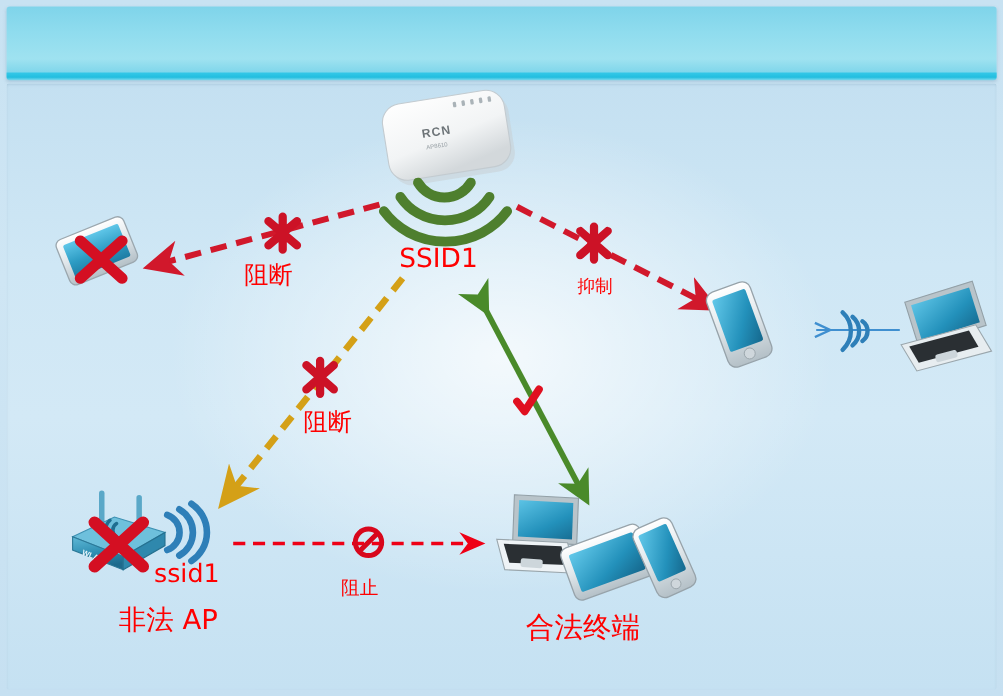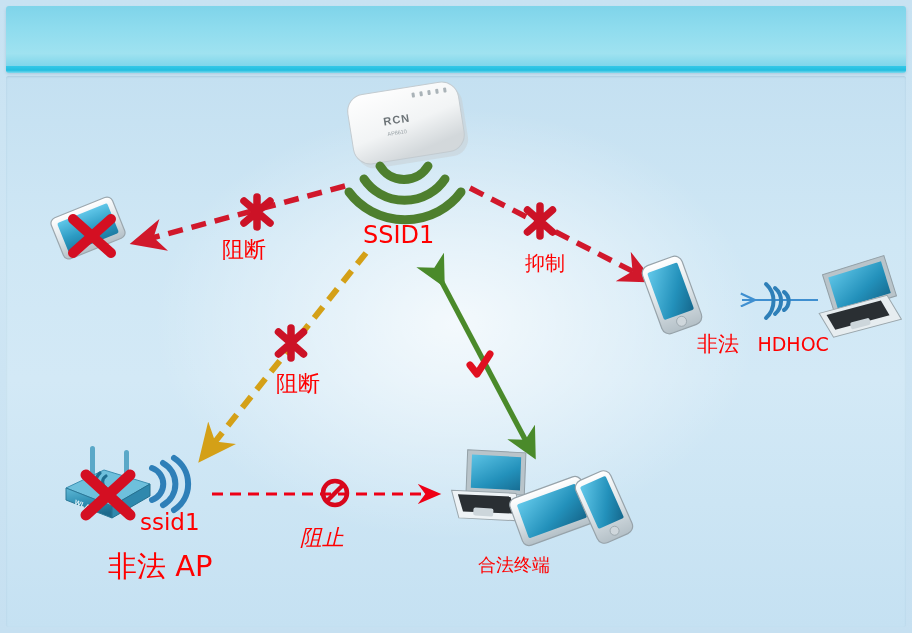--- a/index.html
+++ b/index.html
@@ -245,30 +245,26 @@
         <circle cx="0" cy="26" r="4.5" fill="#cfd7dc" stroke="#9aa5ab" stroke-width="0.8"></circle>
       </g>
     </g>
   </svg>
 
   <div class="lbl lbl-red-big" style="left:363px;top:221px;">SSID1</div>
 
 
   <div class="lbl lbl-cn" style="left:222px;top:235px;font-size:22px;">阻断</div>
 
-  <div class="lbl lbl-cn" style="left:525px;top:250px;font-size:20px;">抑制</div>
+  <div class="lbl lbl-cn" style="left:525px;top:250px;font-size:16px;">抑制</div>
 
   <div class="lbl lbl-cn" style="left:276px;top:369px;font-size:22px;">阻断</div>
 
-  <div style="position:absolute;left:697px;top:330px;white-space:nowrap;">
-    <span class="lbl" style="position:relative;font-size:21px;color:#ff0000;">非法</span>
-    <span class="lbl" style="position:relative;font-size:19px;color:#ff0000;margin-left:14px;">HDHOC</span>
-  </div>
 
   <div class="lbl lbl-red-big" style="left:140px;top:509px;font-size:23px;">ssid1</div>
 
-  <div class="lbl lbl-cn" style="left:108px;top:547px;font-size:29px;">非法 AP</div>
-
-  <div class="lbl lbl-cn" style="left:300px;top:523px;font-size:22px;font-style:italic;">阻止</div>
-
-  <div class="lbl lbl-cn" style="left:478px;top:553px;font-size:18px;">合法终端</div>
+  <div class="lbl lbl-cn" style="left:108px;top:547px;font-size:25px;">非法 AP</div>
+
+  <div class="lbl lbl-cn" style="left:310px;top:523px;font-size:17px;">阻止</div>
+
+  <div class="lbl lbl-cn" style="left:478px;top:553px;font-size:26px;">合法终端</div>
 
 </div>
 
 </body></html>

